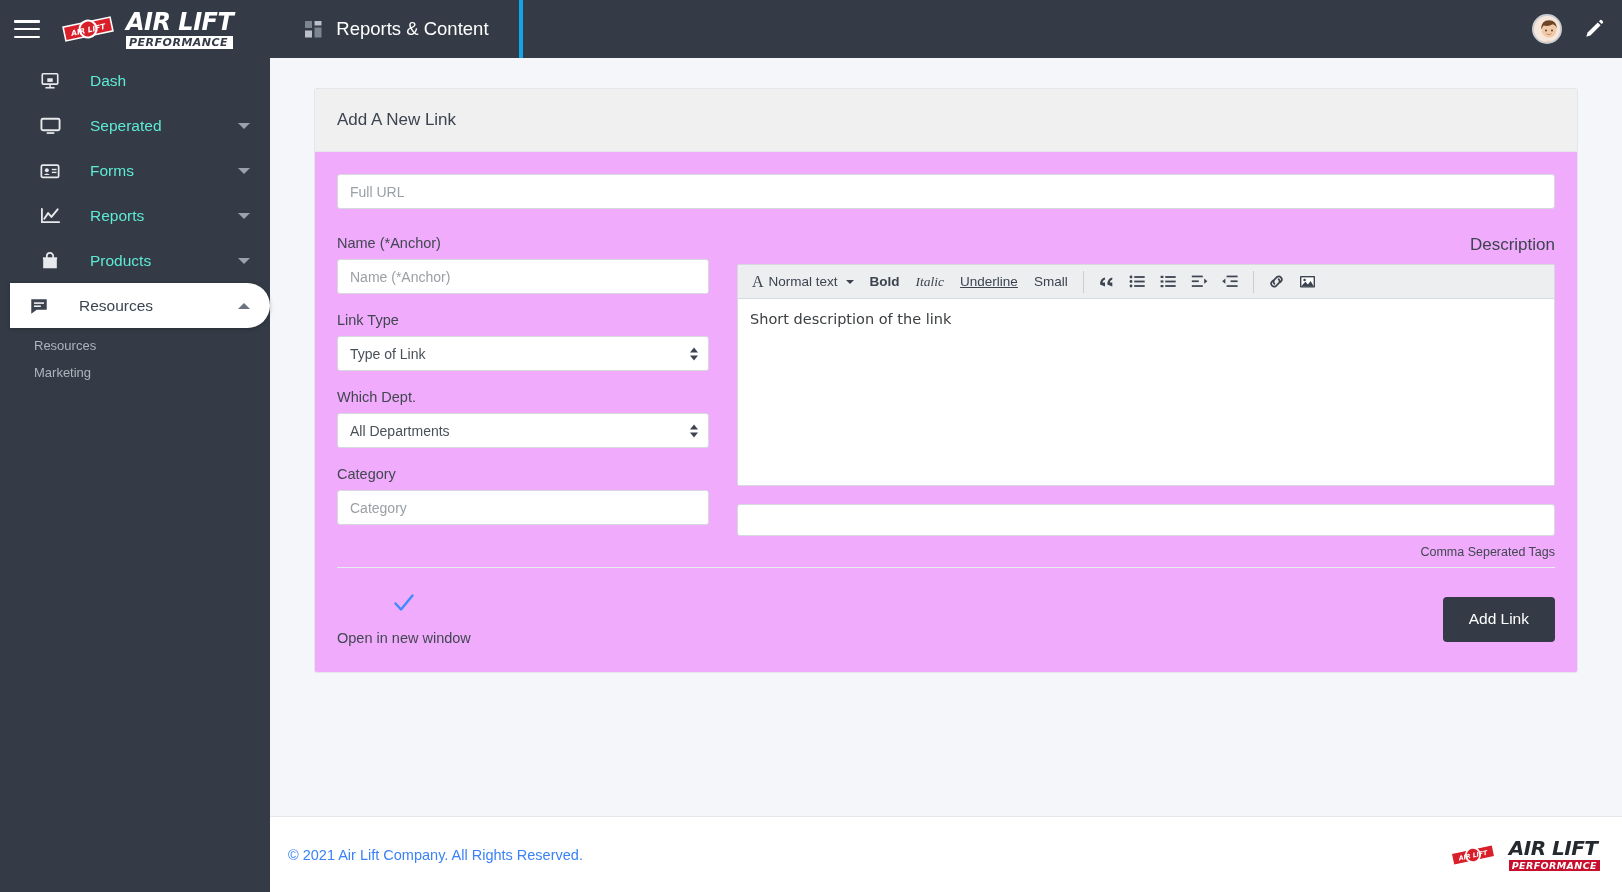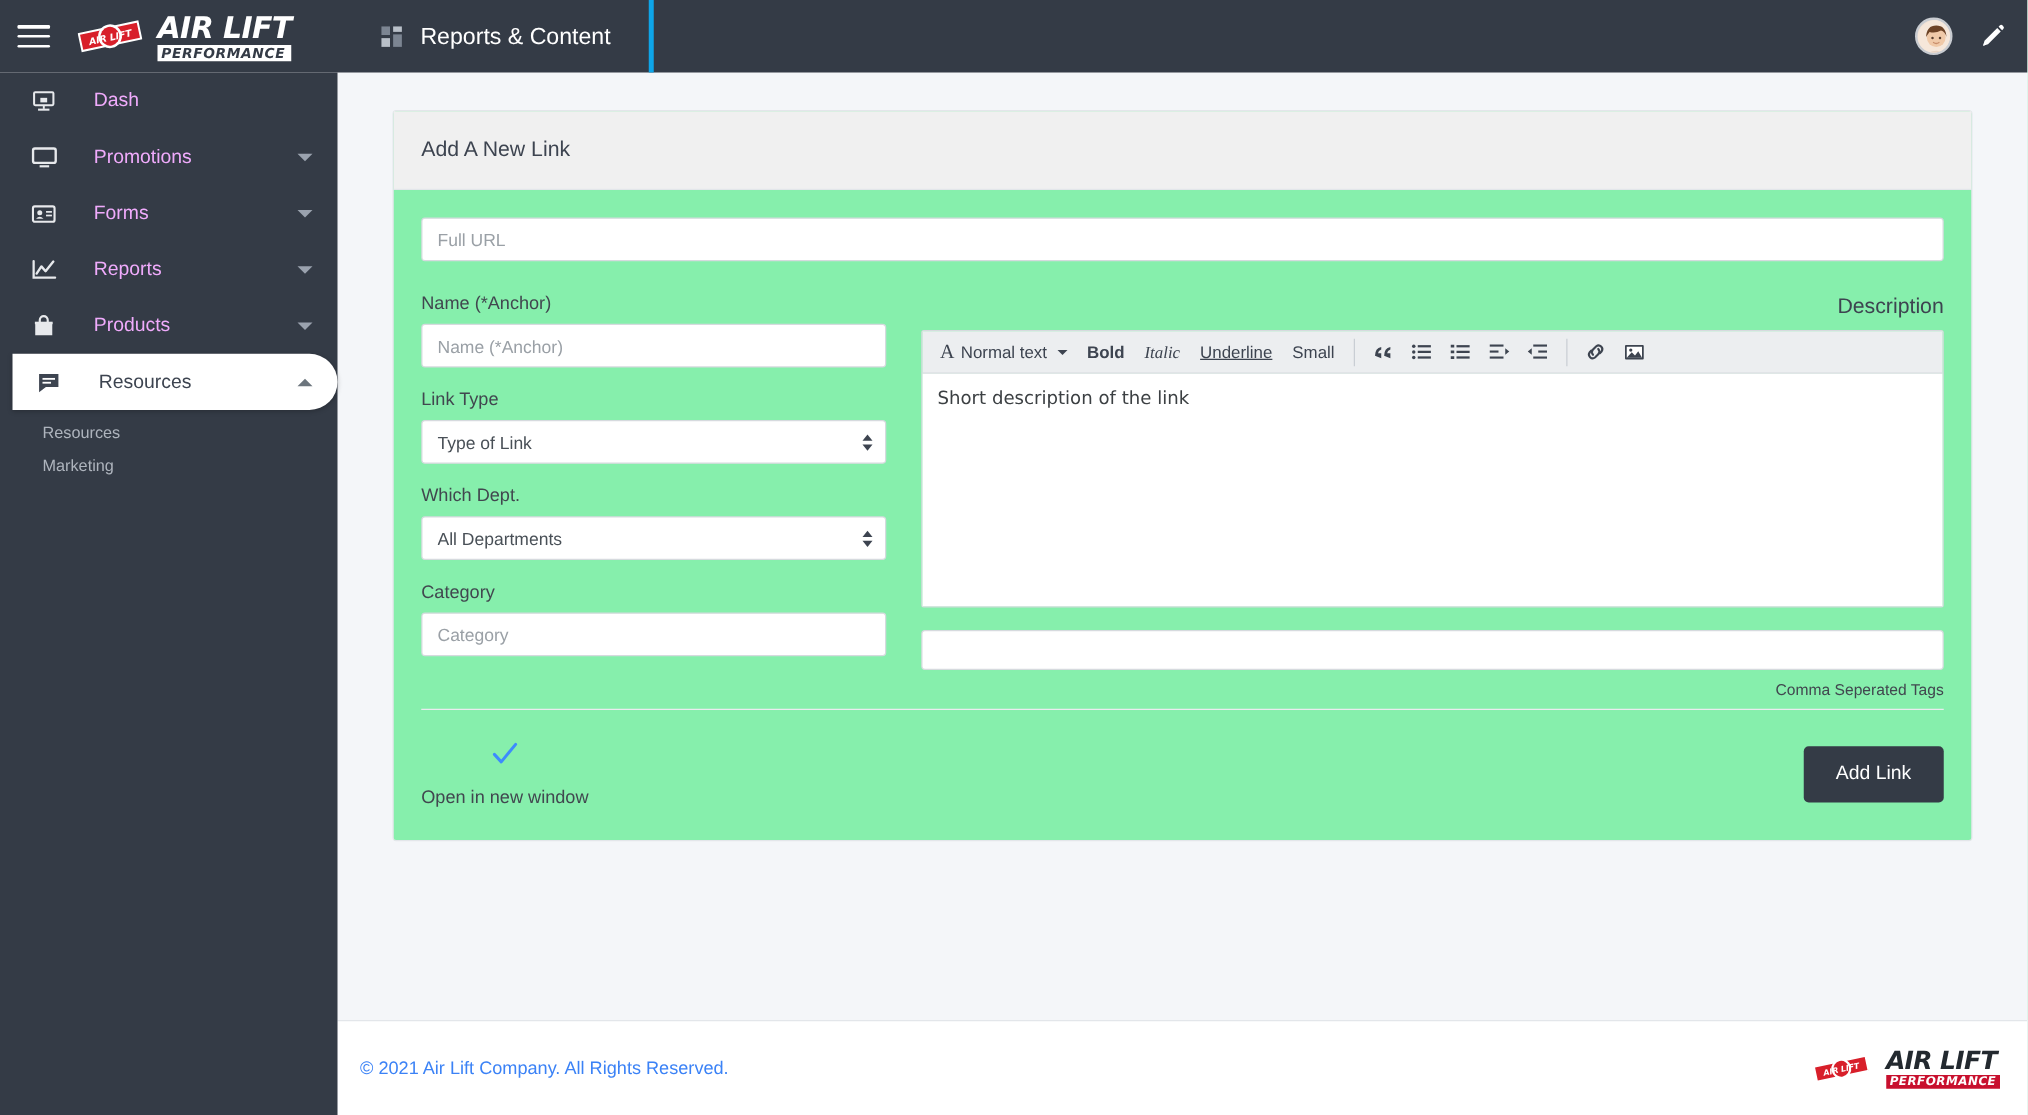--- a/index.html
+++ b/index.html
@@ -64,22 +64,22 @@
 
   
   .sidebar {
     position: absolute; top: 58px; left: 0; bottom: 0; width: 270px;
     background: #343b46;
     z-index: 10;
   }
   .nav-item {
     position: relative;
     display: flex; align-items: center;
-    height: 45px; padding-left: 24px; cursor: pointer;
-    color: #f0abfc;
+    height: 45px; padding-left: 39px; cursor: pointer;
+    color: #5eead4;
   }
   .nav-item .ni-icon {
     width: 22px; height: 22px; flex: 0 0 22px;
     display: flex; align-items: center; justify-content: center;
   }
   .nav-item .ni-label {
     margin-left: 29px; font-size: 15.5px; white-space: nowrap;
   }
   .nav-item .ni-caret {
     position: absolute; right: 20px; width: 0; height: 0;
@@ -102,21 +102,21 @@
     font-size: 13px; color: #aeb4bd; padding: 6px 0; cursor: pointer;
   }
 
   
   .content {
     position: absolute; top: 58px; left: 270px; right: 0; bottom: 0;
     background: #f4f6f9; overflow: hidden;
   }
   .card {
     margin: 30px 44px 0 44px;
-    background: #86efac;
+    background: #f0abfc;
     border: 1px solid #e3e6ea;
     border-radius: 3px;
   }
   .card-header {
     background: #f0f0f0;
     border-bottom: 1px solid #e3e6ea;
     padding: 21px 22px;
     font-size: 17px; color: #3d4450;
   }
   .card-body { padding: 22px 22px 0 22px; }
@@ -326,21 +326,21 @@
       <span class="ni-label">Dash</span>
     </div>
 
     <div class="nav-item">
       <span class="ni-icon">
         <svg viewBox="0 0 22 22" width="21" height="21">
           <rect x="1.5" y="4" width="19" height="12" rx="1.6" fill="none" stroke="#e7e9ec" stroke-width="2"></rect>
           <rect x="7" y="18" width="8" height="1.8" fill="#e7e9ec"></rect>
         </svg>
       </span>
-      <span class="ni-label">Promotions</span>
+      <span class="ni-label">Seperated</span>
       <i class="ni-caret"></i>
     </div>
 
     <div class="nav-item">
       <span class="ni-icon">
         <svg viewBox="0 0 22 22" width="20" height="20">
           <rect x="1.5" y="4.5" width="19" height="13.5" rx="1.6" fill="none" stroke="#e7e9ec" stroke-width="1.9"></rect>
           <circle cx="7.5" cy="10.2" r="2.2" fill="#e7e9ec"></circle>
           <path d="M4.2 15.4 q3.3 -3.4 6.6 0 z" fill="#e7e9ec"></path>
           <rect x="13" y="8.6" width="5.2" height="1.5" fill="#e7e9ec"></rect>

